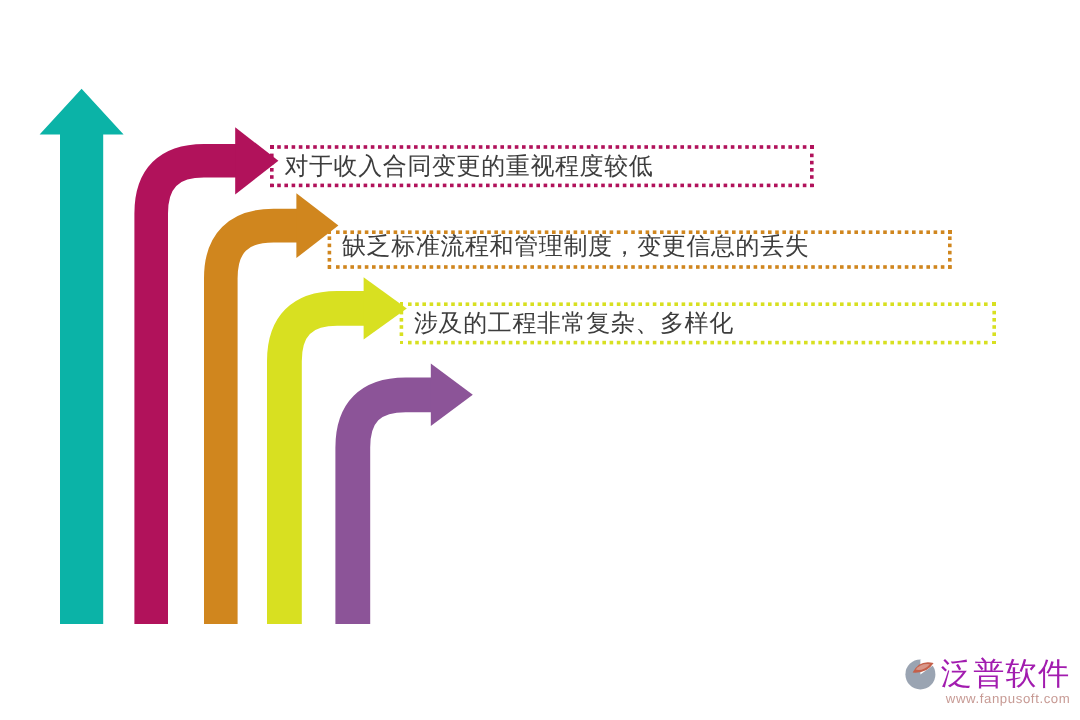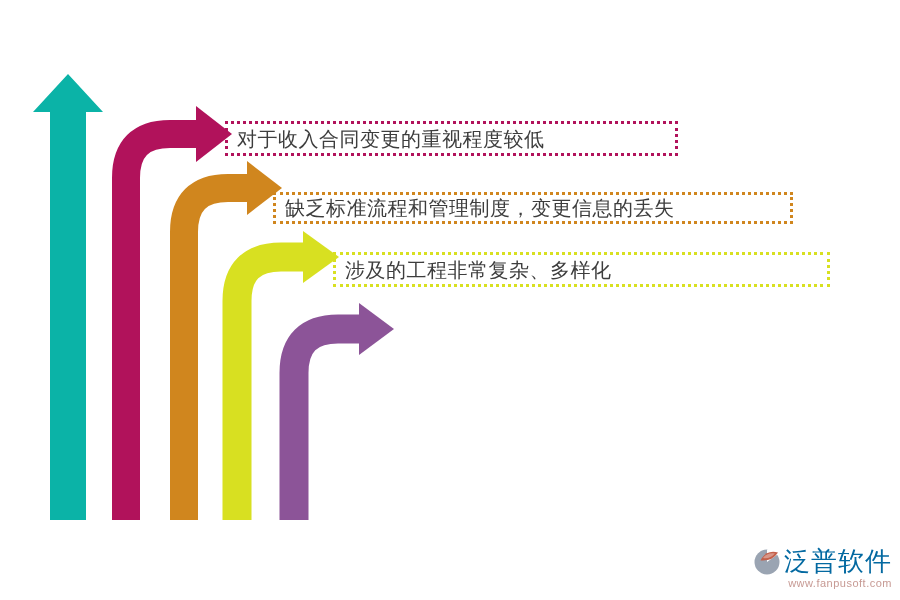--- a/index.html
+++ b/index.html
@@ -81,21 +81,21 @@
 </style>
 </head>
 <body>
 
 <div class="stage">
 
   <div class="label-box box1" style="border-color: rgb(177, 18, 91);">
     <span class="label-text" style="color: rgb(61, 61, 61);">对于收入合同变更的重视程度较低</span>
   </div>
   <div class="label-box box2" style="border-color: rgb(208, 134, 30);">
-    <span class="label-text" style="color: rgb(61, 61, 61);">缺乏标准流程和管理制度，变更信息的丢失</span>
+    <span class="label-text" style="color: rgb(61, 61, 61); font-family: Liberation Mono, monospace;">缺乏标准流程和管理制度，变更信息的丢失</span>
   </div>
   <div class="label-box box3" style="border-color: rgb(216, 224, 33);">
     <span class="label-text" style="color: rgb(61, 61, 61);">涉及的工程非常复杂、多样化</span>
   </div>
 
   <svg class="arrows-layer" width="900" height="600" viewBox="0 0 900 600">
 
     <polygon points="68,74 103,112 86,112 86,520 50,520 50,112 33,112" fill="#0bb3a7"></polygon>
 
     <g>
@@ -119,17 +119,17 @@
     </g>
   </svg>
 
   <div class="watermark">
     <svg class="brand-icon" width="28" height="30" viewBox="0 0 28 30">
       <circle cx="13" cy="16" r="12.5" fill="#9aa4b2"></circle>
       <path d="M13 16 L27 6 A13 13 0 0 0 13 3.5 Z" fill="#ffffff"></path>
       <path d="M6.5 14.5 Q12 3.5 24 6.5 Q18.5 15.5 6.5 14.5 Z" fill="#c4604a"></path>
       <path d="M9 12 Q13 6.5 21 7.5 Q15.5 13.5 9 12 Z" fill="#ffffff" opacity="0.35"></path>
     </svg>
-    <div class="brand-text" style="color: #0369a1;">泛普软件</div>
+    <div class="brand-text" style="color: #a21caf;">泛普软件</div>
     <div class="brand-url" style="color: rgb(199, 154, 148);">www.fanpusoft.com</div>
   </div>
 
 </div>
 
 </body></html>

